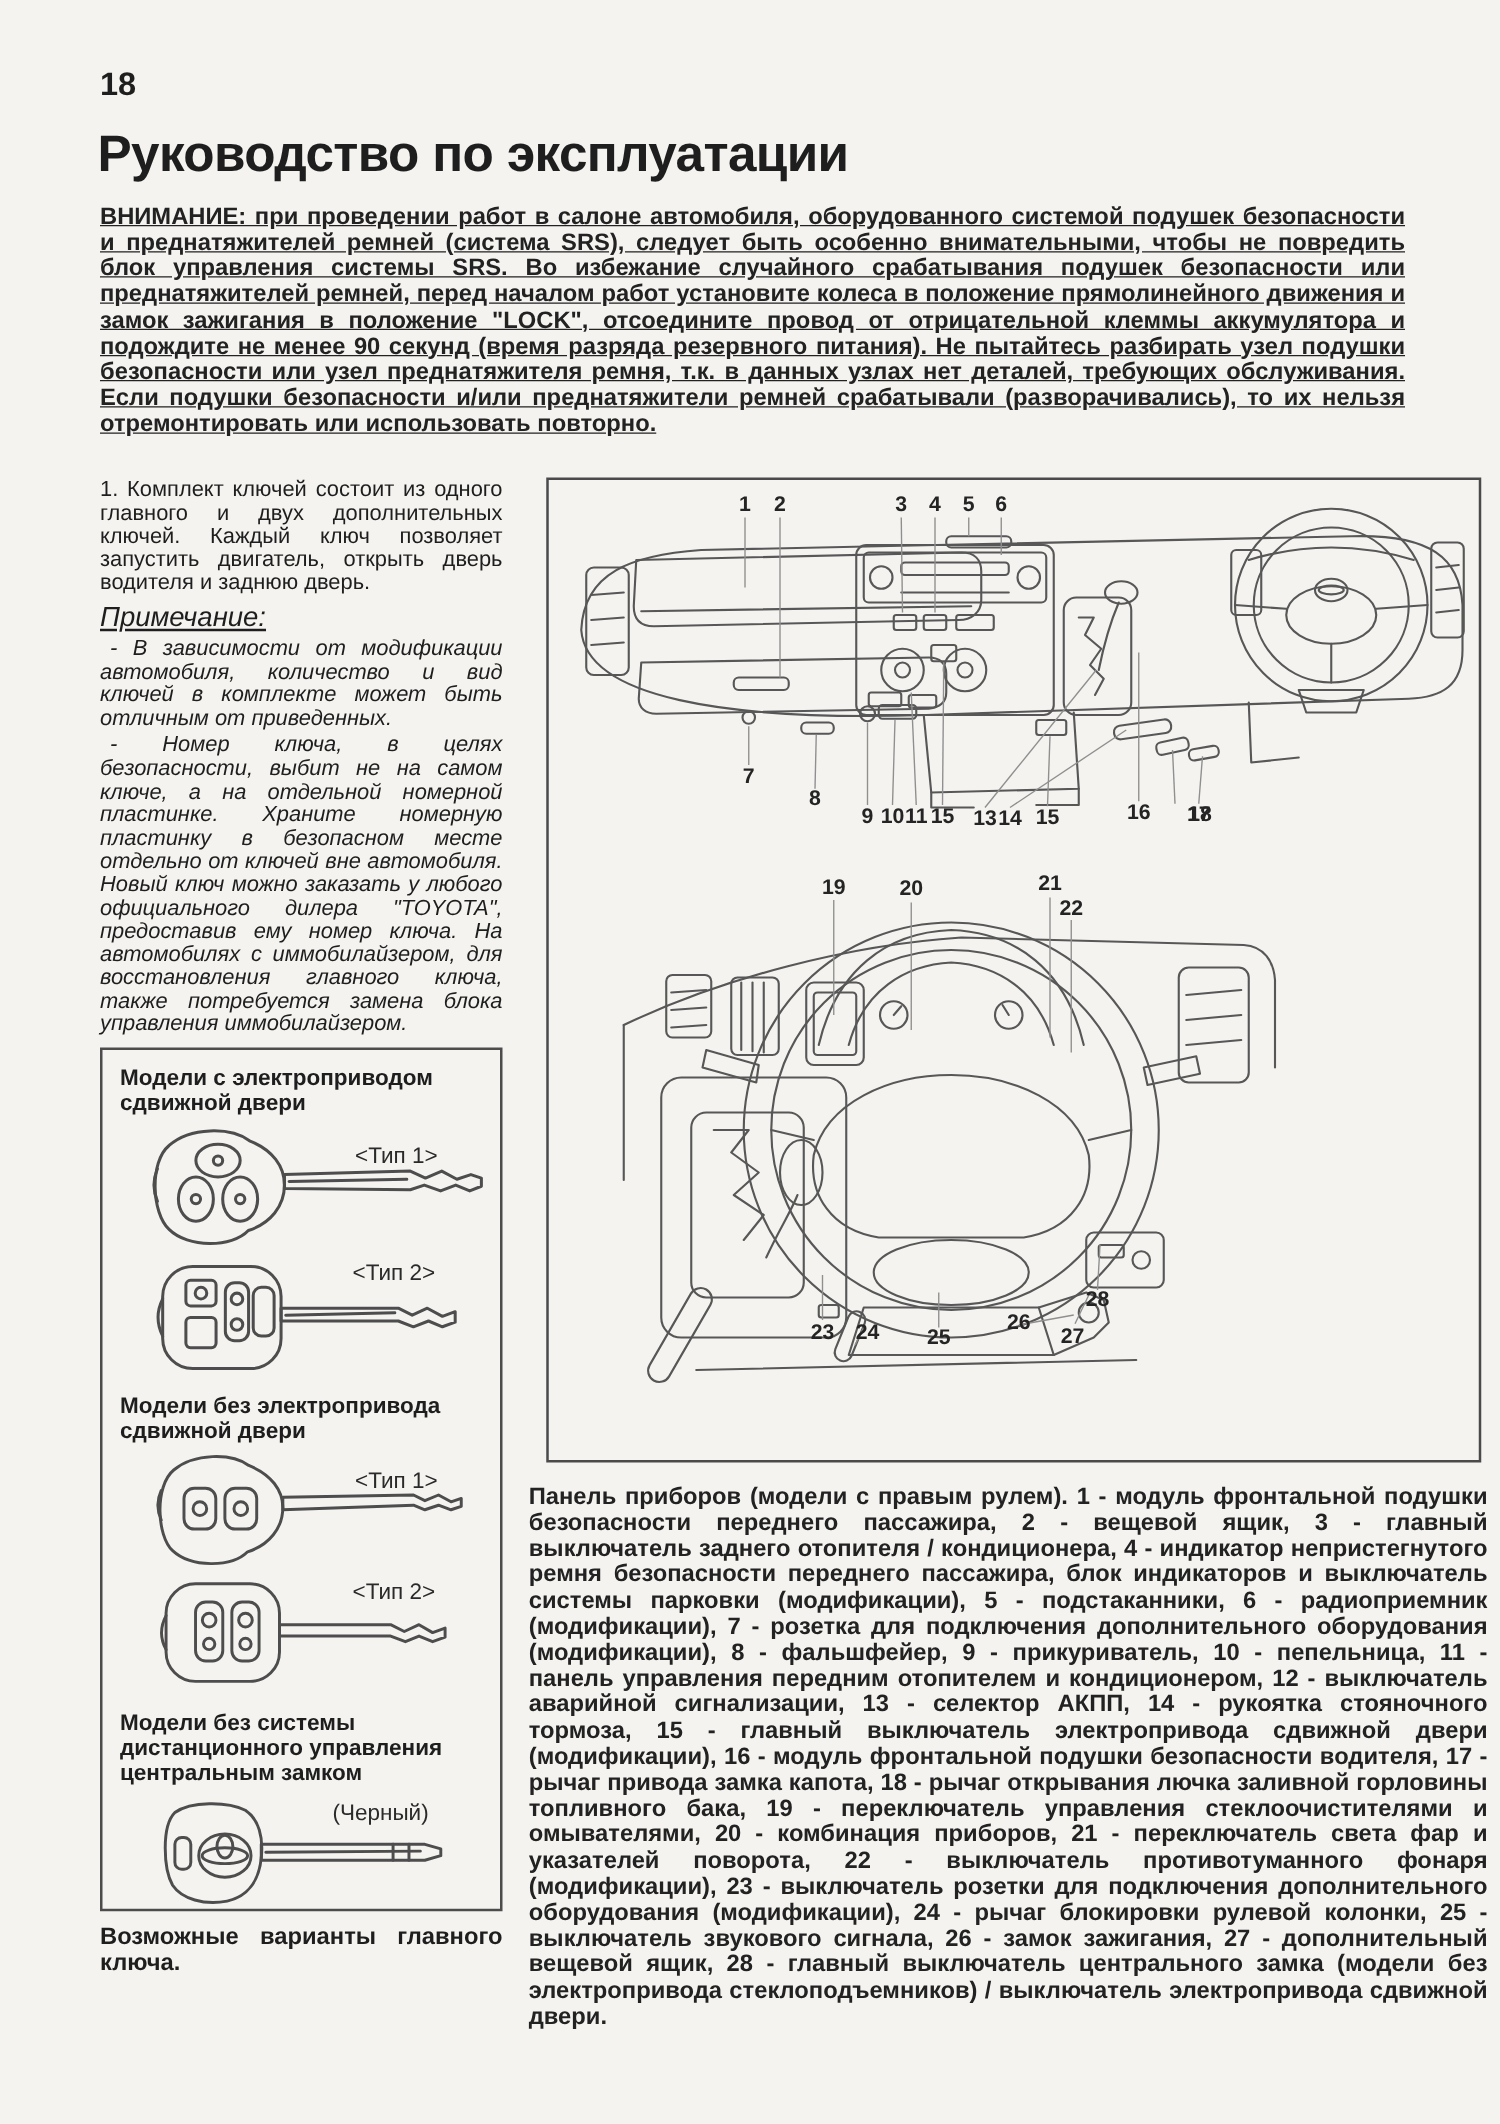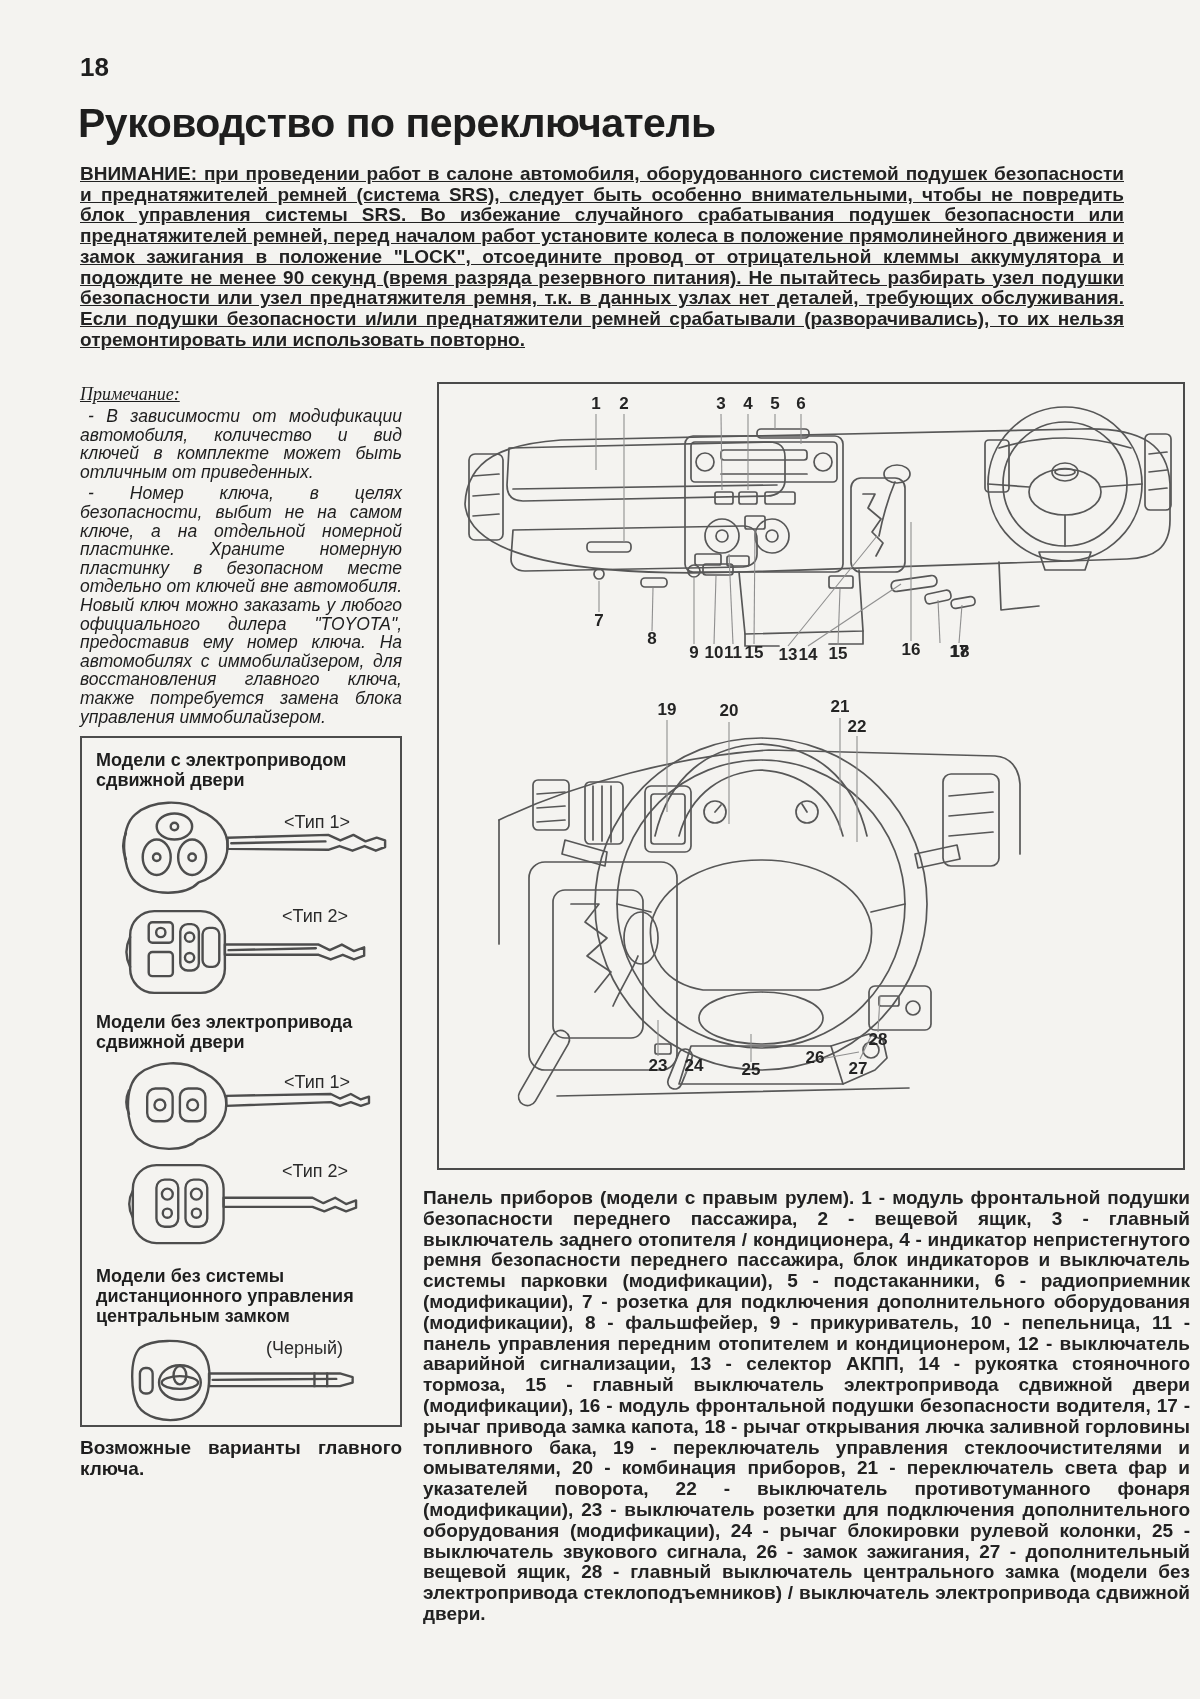--- a/index.html
+++ b/index.html
@@ -5,21 +5,21 @@
   html,body{margin:0;padding:0;background:#e8e7e4;}
   .page{position:relative;width:1200px;height:1699px;background:#f4f3f0;overflow:hidden;
         font-family:"Liberation Sans",sans-serif;color:#1e1e1e;}
   .pagenum{position:absolute;left:80px;top:52px;font-size:26px;font-weight:bold;}
   .title{position:absolute;left:78px;top:100px;font-size:41px;font-weight:bold;letter-spacing:-0.5px;margin:0;}
   .warning{position:absolute;left:80px;top:164px;width:1044px;margin:0;
            font-size:19px;line-height:20.7px;font-weight:bold;text-align:justify;color:#222;text-decoration:underline;}
   .leftcol{position:absolute;left:80px;top:382px;width:322px;}
   .leftcol h2{margin:0 0 9px 0;font-size:29px;font-weight:bold;letter-spacing:-0.3px;}
   .body-text{margin:0 0 6px 0;font-size:17.5px;line-height:18.6px;text-align:justify;}
-  .note-label{margin:2px 0 2px 0;font-size:18px;font-style:italic;text-decoration:underline;font-family:Liberation Serif, serif;}
+  .note-label{margin:2px 0 2px 0;font-size:22px;font-style:italic;text-decoration:underline;}
   .note{margin:0 0 3px 0;font-size:17.5px;line-height:18.6px;font-style:italic;text-align:justify;text-indent:8px;}
   .key-box{margin-top:10px;border:2px solid #4c4c4c;height:691px;box-sizing:border-box;
            padding:12px 10px 20px 12px;overflow:hidden;background:transparent;}
   .key-group-label{font-size:18px;font-weight:bold;line-height:20px;margin:0 0 2px 2px;}
   .key-row{position:relative;height:100px;margin:0 0 2px 12px;}
   .key-row.tall{height:106px;}
   .key-row svg{position:absolute;left:0;top:0;}
   .key-type{position:absolute;font-size:18px;color:#2a2a2a;}
   .k{fill:none;stroke:#4d4d4d;stroke-width:2.6;stroke-linejoin:round;stroke-linecap:round;}
   .fig-caption{font-size:19px;line-height:21px;font-weight:bold;text-align:justify;margin:10px 0 0 0;}
@@ -30,24 +30,25 @@
   .co{position:absolute;font-size:17px;font-weight:bold;color:#242424;transform:translate(-50%,-50%);white-space:nowrap;}
   .diag-caption{position:absolute;left:423px;top:1188px;width:767px;margin:0;
                 font-size:19px;line-height:20.8px;font-weight:bold;text-align:justify;color:#222;}
 </style>
 </head>
 <body>
 
 <div class="page">
 
   <div class="pagenum">18</div>
-  <h1 class="title">Руководство по переключатель</h1>
+  <h1 class="title">Руководство по эксплуатации</h1>
   <p class="warning">ВНИМАНИЕ: при проведении работ в салоне автомобиля, оборудованного системой подушек безопасности и преднатяжителей ремней (система SRS), следует быть особенно внимательными, чтобы не повредить блок управления системы SRS. Во избежание случайного срабатывания подушек безопасности или преднатяжителей ремней, перед началом работ установите колеса в положение прямолинейного движения и замок зажигания в положение "LOCK", отсоедините провод от отрицательной клеммы аккумулятора и подождите не менее 90 секунд (время разряда резервного питания). Не пытайтесь разбирать узел подушки безопасности или узел преднатяжителя ремня, т.к. в данных узлах нет деталей, требующих обслуживания. Если подушки безопасности и/или преднатяжители ремней срабатывали (разворачивались), то их нельзя отремонтировать или использовать повторно.</p>
 
   <div class="leftcol">
+    <p class="body-text">1. Комплект ключей состоит из одного главного и двух дополнительных ключей. Каждый ключ позволяет запустить двигатель, открыть дверь водителя и заднюю дверь.</p>
     <p class="note-label">Примечание:</p>
     <p class="note">- В зависимости от модификации автомобиля, количество и вид ключей в комплекте может быть отличным от приведенных.</p>
     <p class="note">- Номер ключа, в целях безопасности, выбит не на самом ключе, а на отдельной номерной пластинке. Храните номерную пластинку в безопасном месте отдельно от ключей вне автомобиля. Новый ключ можно заказать у любого официального дилера "TOYOTA", предоставив ему номер ключа. На автомобилях с иммобилайзером, для восстановления главного ключа, также потребуется замена блока управления иммобилайзером.</p>
 
     <div class="key-box">
       <div class="key-group-label">Модели с электроприводом сдвижной двери</div>
 
       <div class="key-row tall">
         <svg viewBox="0 0 300 118" width="286" height="110">
           <g class="k">

